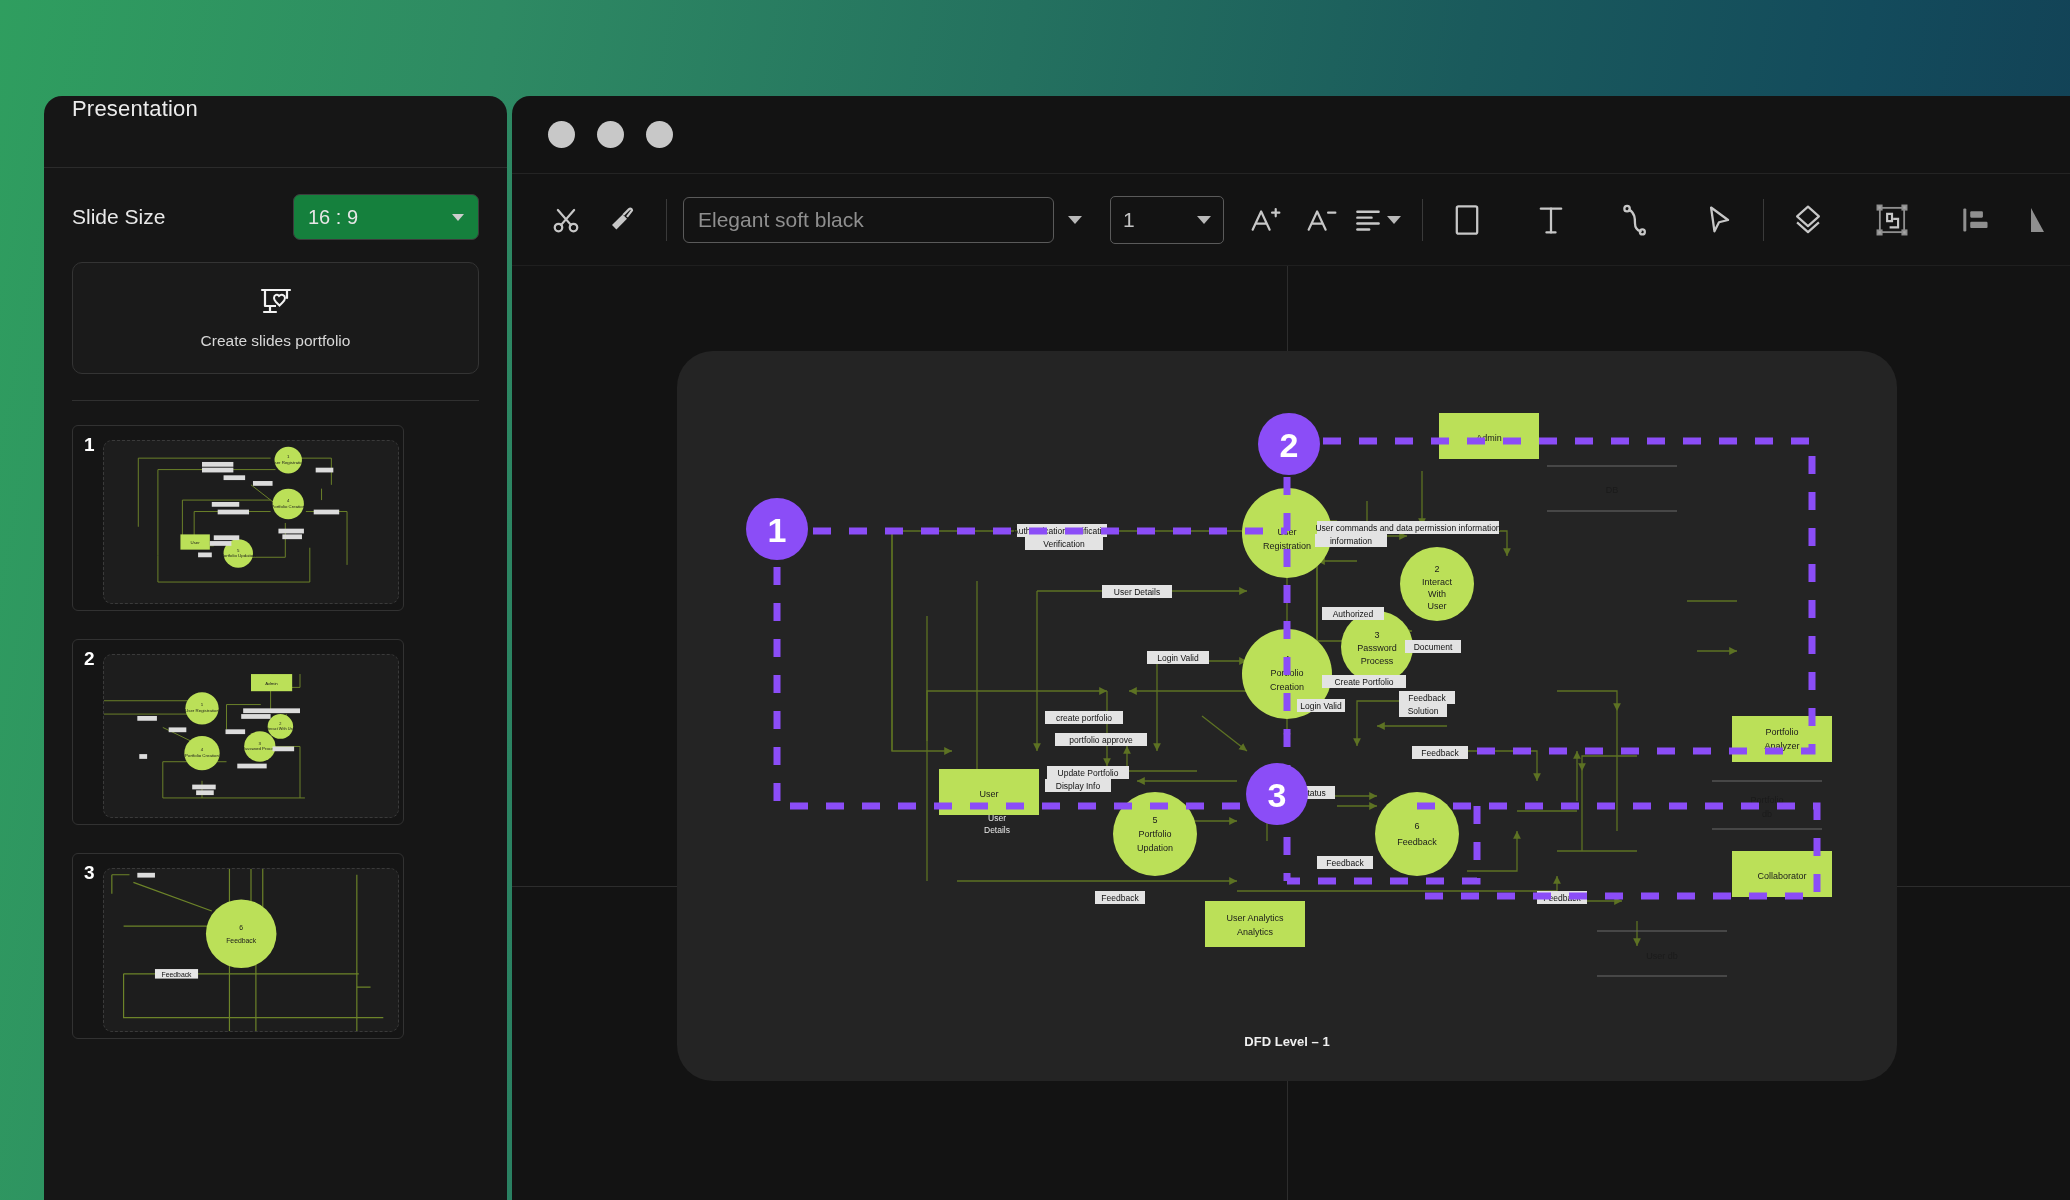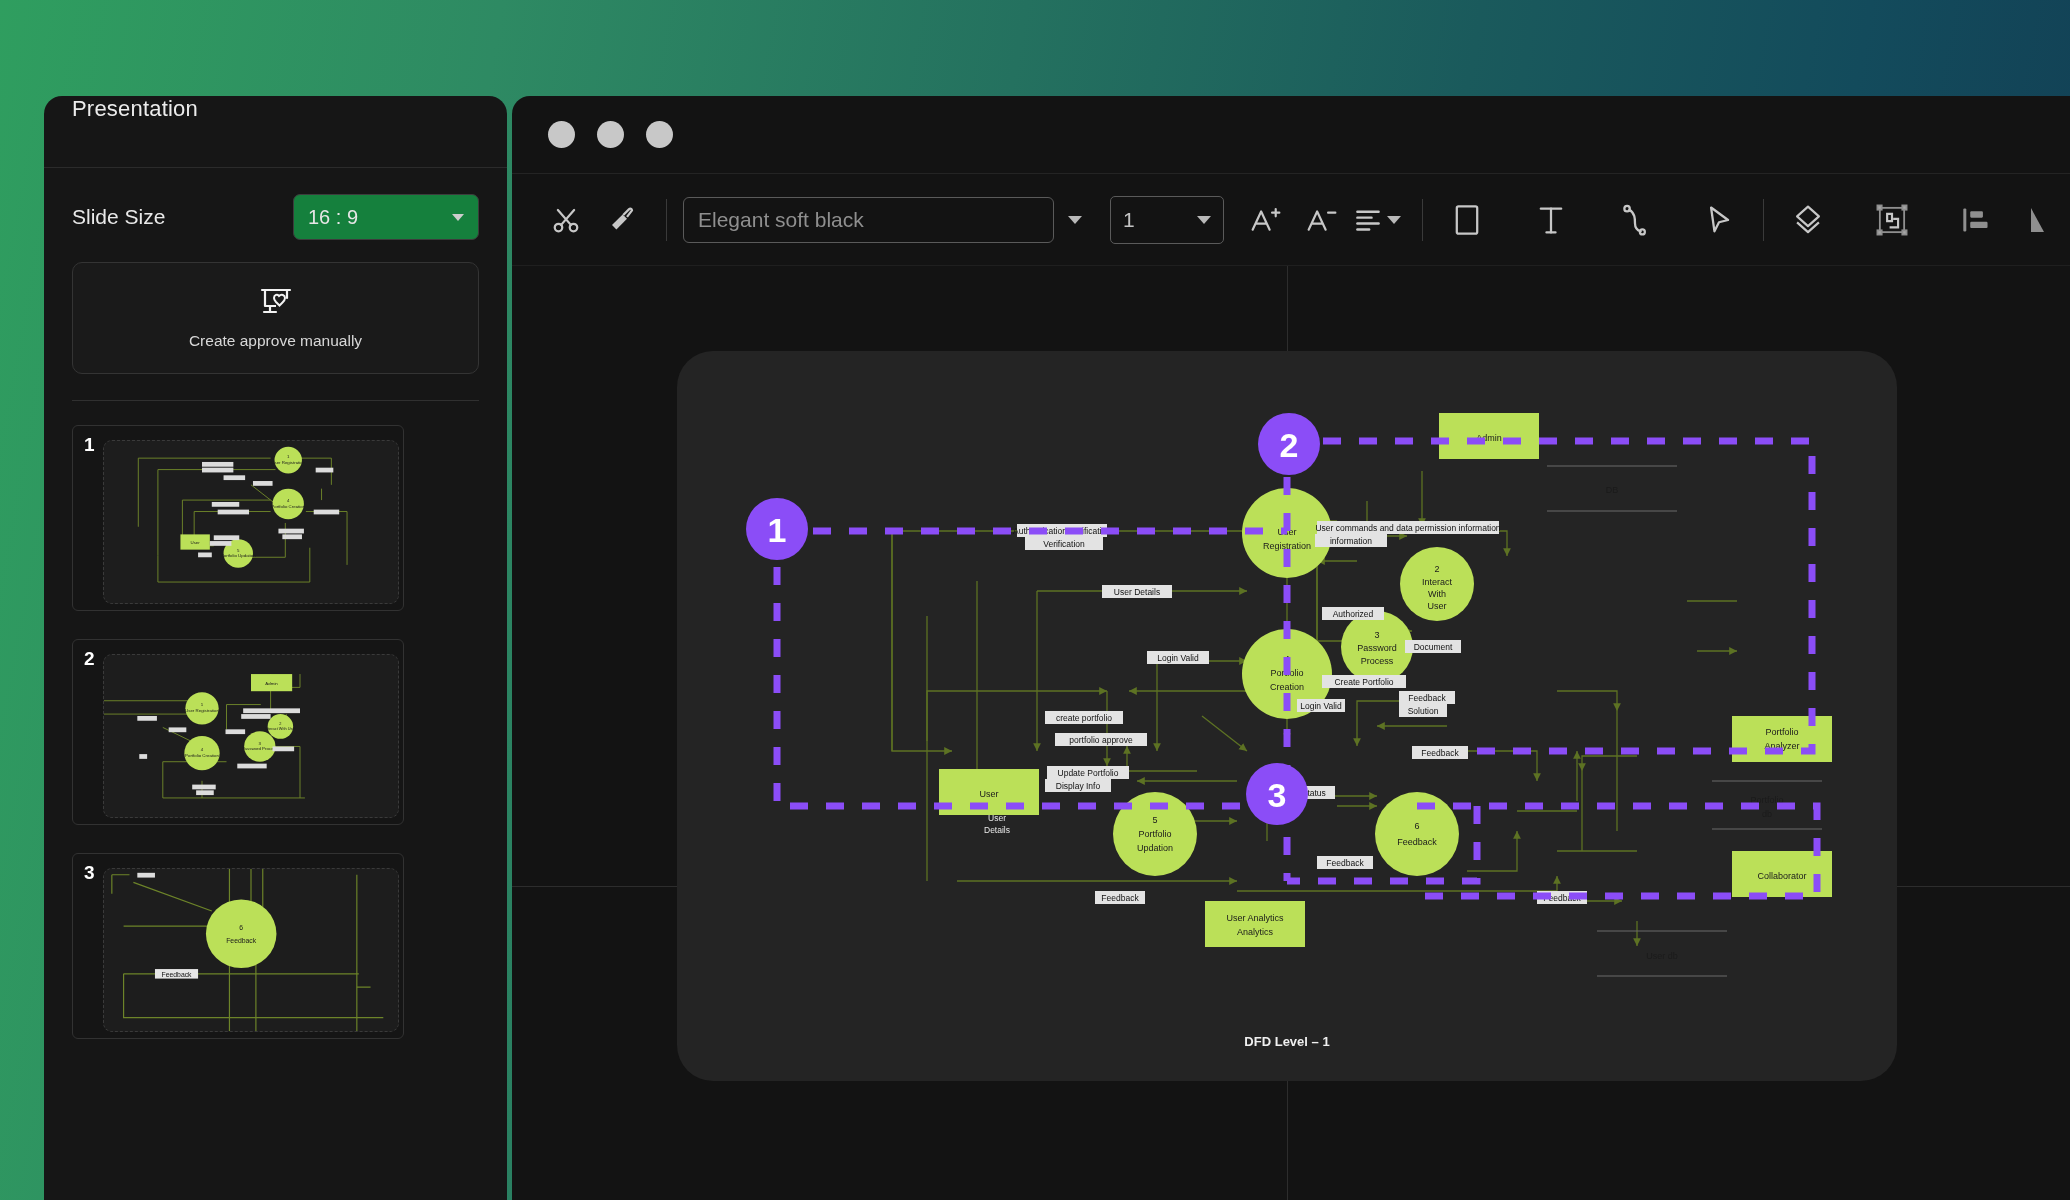--- a/index.html
+++ b/index.html
@@ -243,21 +243,21 @@
           <svg width="34" height="32" viewBox="0 0 34 32">
             <path d="M3 4 H31" stroke="#f2f2f2" stroke-width="2.2" stroke-linecap="round"></path>
             <path d="M6 4 V20 H17" stroke="#f2f2f2" stroke-width="2.2" fill="none" stroke-linejoin="round"></path>
             <path d="M17 20 V4" stroke="#f2f2f2" stroke-width="2.2" fill="none" opacity="0"></path>
             <path d="M28 4 V12" stroke="#f2f2f2" stroke-width="2.2" stroke-linecap="round"></path>
             <path d="M11 20 V26" stroke="#f2f2f2" stroke-width="2.2" stroke-linecap="round"></path>
             <path d="M5 26 H17" stroke="#f2f2f2" stroke-width="2.2" stroke-linecap="round"></path>
             <path d="M20 10 c2.5 -2.5 6 -1 6 2 c0 2 -1 3 -2.5 4.5 l-3 3 l-3.5 -3.5 c-1.5 -1.6 -2 -2.6 -2 -4 c0 -3 3.5 -4.5 5 -2z" fill="none" stroke="#f2f2f2" stroke-width="2"></path>
           </svg>
         </span>
-        <span class="cap">Create approve manually</span>
+        <span class="cap">Create slides portfolio</span>
       </div>
 
     </div>
 
     <div id="panel-divider"></div>
 
     <div id="thumb-list">
 
       <div class="thumb">
         <span class="num">1</span>

